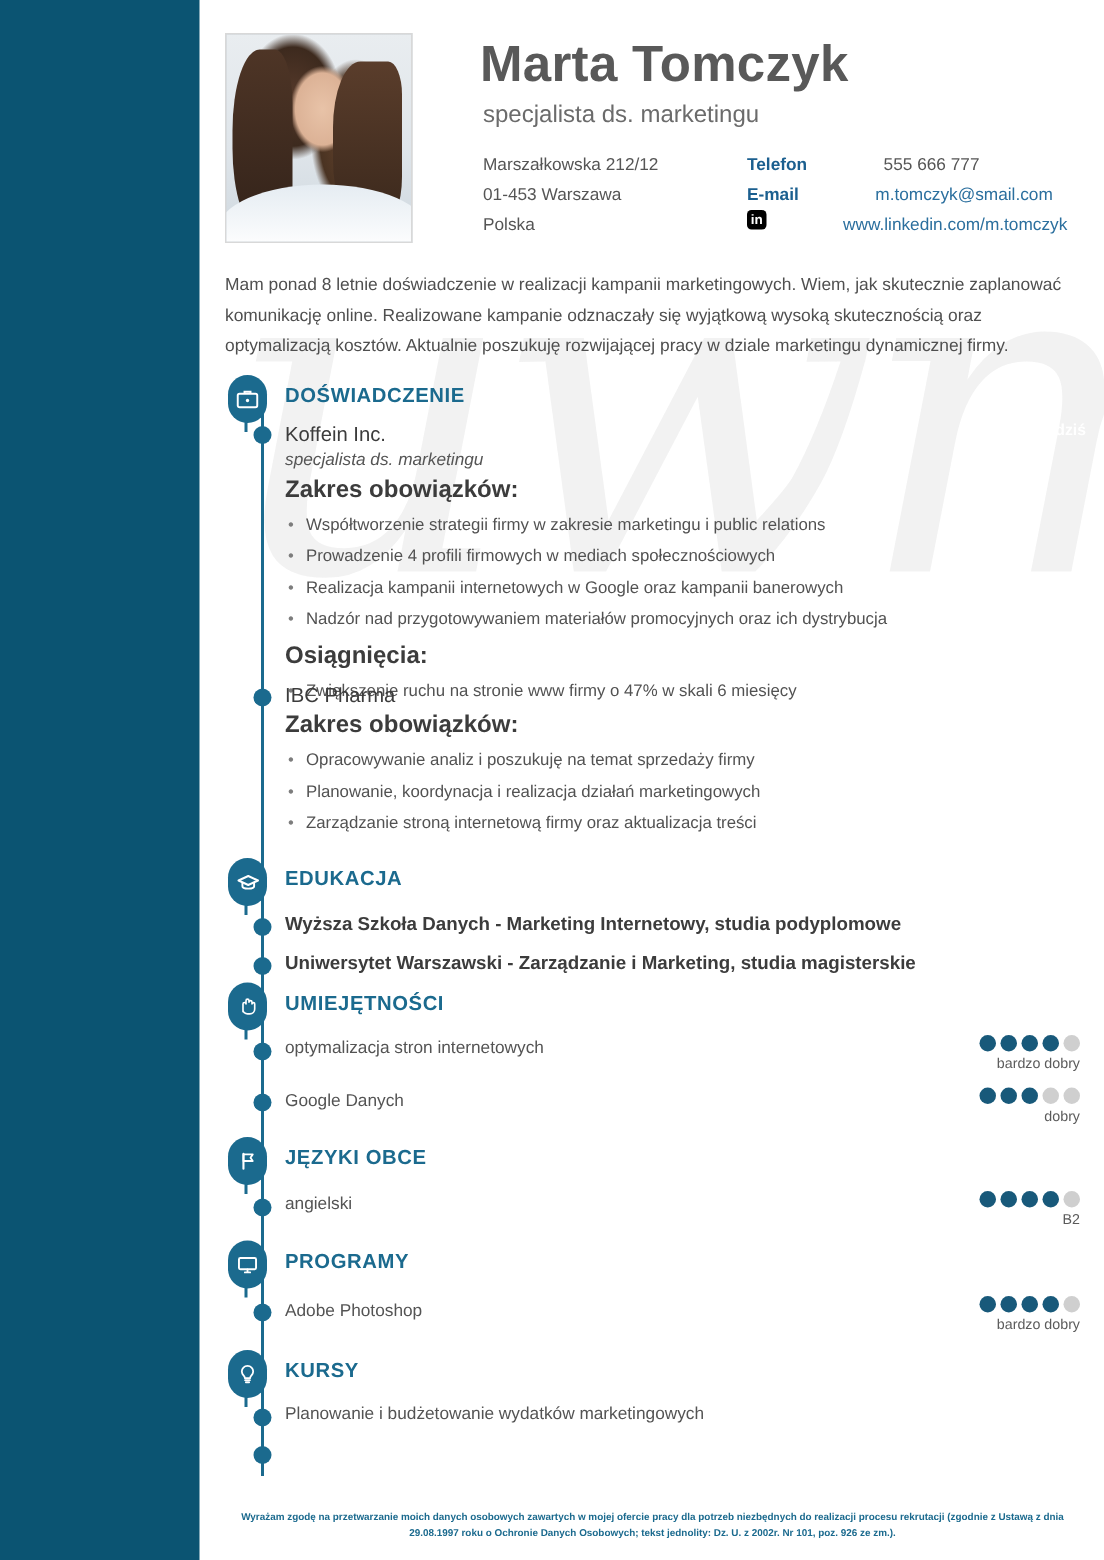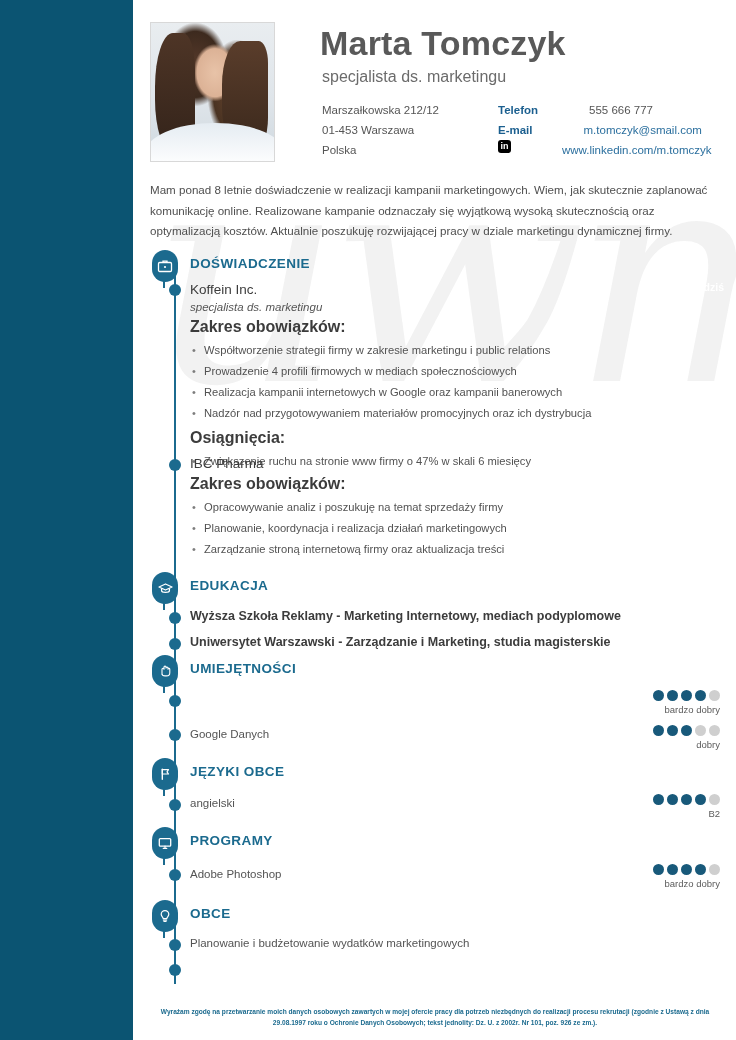--- a/index.html
+++ b/index.html
@@ -246,39 +246,40 @@
           <path d="M4.6 8.2v2.6c0 .9 1.8 1.6 3.9 1.6s3.9-.7 3.9-1.6V8.2" fill="none" stroke="#fff" stroke-width="1.3"></path>
         </svg>
       </div>
       <div class="stem"></div>
     </div>
     <div class="sec-title">EDUKACJA</div>
   </div>
 
   <div class="date" style="top:610px">2008.10 - 2010.06</div>
   <div class="dot" style="top:612px"></div>
-  <div class="entry edu-line" style="top:609px">Wyższa Szkoła Reklamy - Marketing Internetowy, mediach podyplomowe</div>
+  <div class="entry edu-line" style="top:609px">Wyższa Szkoła Danych - Marketing Internetowy, studia podyplomowe</div>
 
   <div class="date" style="top:636px">2003.10 - 2008.06</div>
   <div class="dot" style="top:638px"></div>
   <div class="entry edu-line" style="top:635px">Uniwersytet Warszawski - Zarządzanie i Marketing, studia magisterskie</div>
 
   <div class="sec" style="top:655px">
     <div class="sec-icon">
       <div class="pill">
         <svg width="16" height="16" viewBox="0 0 16 16">
           <path d="M5 11.5V6.3c0-.6.5-1 1-1s1 .4 1 1V4.1c0-.6.5-1 1-1s1 .4 1 1v1c0-.6.5-1 1-1s1 .4 1 1v1.2c0-.5.4-.9.9-.9s.9.4.9.9v3.4c0 1.8-1.4 3.2-3.2 3.2H8c-1.7 0-3-1.3-3-2.4z" fill="none" stroke="#fff" stroke-width="1.1" stroke-linejoin="round"></path>
         </svg>
       </div>
       <div class="stem"></div>
     </div>
     <div class="sec-title">UMIEJĘTNOŚCI</div>
   </div>
 
   <div class="dot" style="top:695px"></div>
+  <div class="entry plain-line" style="top:693px">optymalizacja stron internetowych</div>
   <div class="rating" style="top:690px">
     <div class="pips">
       <span class="pip on"></span>
       <span class="pip on"></span>
       <span class="pip on"></span>
       <span class="pip on"></span>
       <span class="pip"></span>
     </div>
     <div class="rlabel">bardzo dobry</div>
   </div>
@@ -351,21 +352,21 @@
   <div class="sec" style="top:900px">
     <div class="sec-icon">
       <div class="pill">
         <svg width="16" height="16" viewBox="0 0 16 16">
           <path d="M8 2.6c-2.2 0-3.8 1.7-3.8 3.7 0 1.5 1 2.4 1.6 3.2.3.4.4.8.4 1.2h3.6c0-.4.1-.8.4-1.2.6-.8 1.6-1.7 1.6-3.2 0-2-1.6-3.7-3.8-3.7z" fill="none" stroke="#fff" stroke-width="1.2" stroke-linejoin="round"></path>
           <path d="M6.4 12.1h3.2M6.9 13.5h2.2" fill="none" stroke="#fff" stroke-width="1.2" stroke-linecap="round"></path>
         </svg>
       </div>
       <div class="stem"></div>
     </div>
-    <div class="sec-title">OBCE</div>
+    <div class="sec-title">KURSY</div>
   </div>
 
   <div class="date" style="top:938px">2014.11</div>
   <div class="dot" style="top:939px"></div>
   <div class="entry plain-line" style="top:937px">Planowanie i budżetowanie wydatków marketingowych</div>
 
   <div class="date" style="top:963px">2012.04</div>
   <div class="dot" style="top:964px"></div>
 
   <div class="footer">

